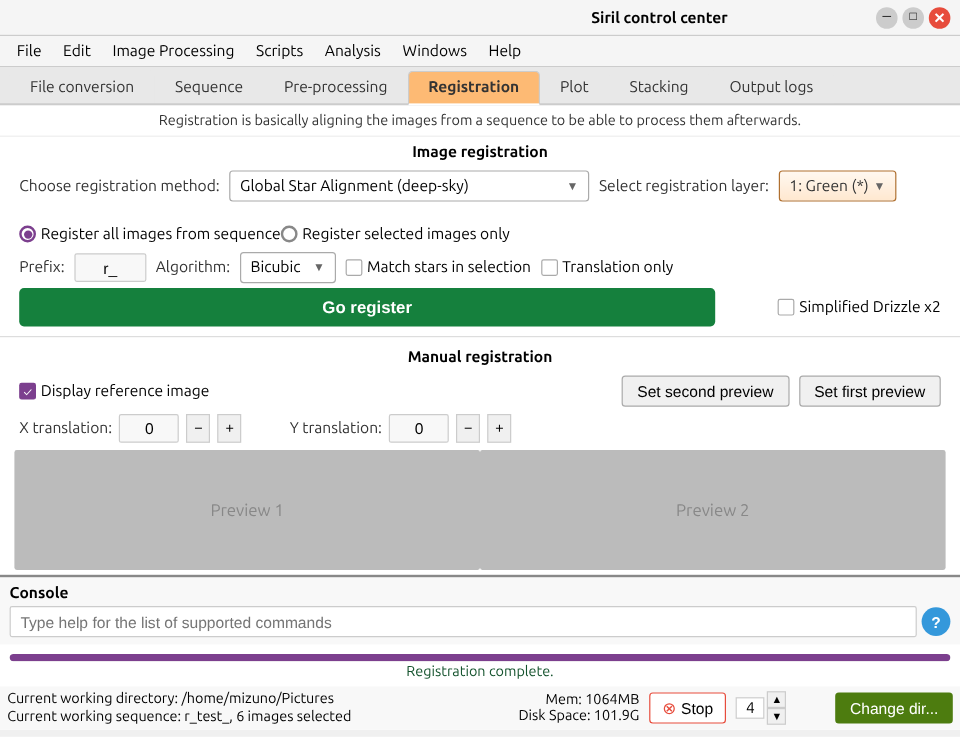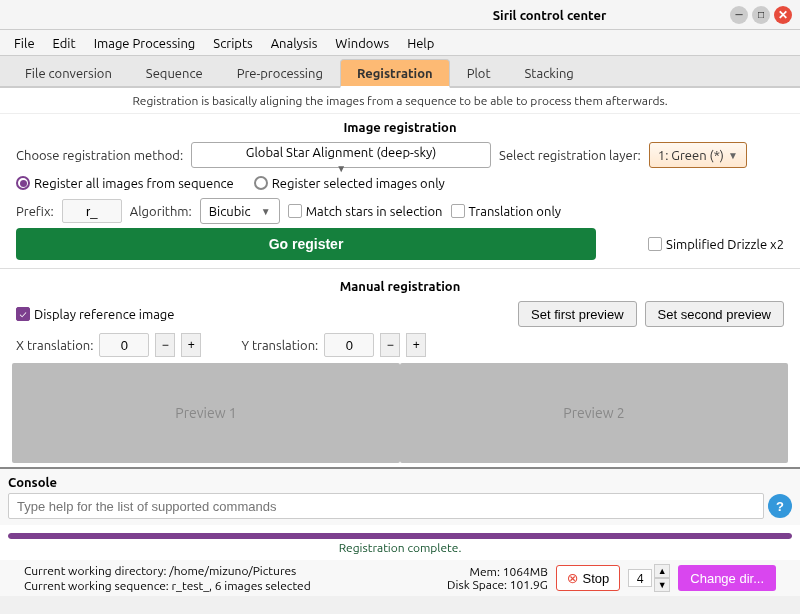--- a/index.html
+++ b/index.html
@@ -121,31 +121,30 @@
       border-radius: 3px;
       cursor: pointer;
       display: flex;
       align-items: center;
       gap: 4px;
       height: 26px;
     }
     .dropdown-large {
       width: 300px;
       justify-content: space-between;
-      flex-direction: column;
     }
     .dropdown-small {
       min-width: 80px;
       justify-content: space-between;
     }
     .radio-group {
       display: flex;
       align-items: center;
-      gap: 20px;
       padding: 4px 16px;
+      margin-top: 12px;
     }
     .radio-item {
       display: flex;
       align-items: center;
       gap: 4px;
       cursor: pointer;
     }
     .radio-circle {
       width: 14px;
       height: 14px;
@@ -308,21 +307,21 @@
     .status-text {
       text-align: center;
       font-size: 12px;
       color: #14532d;
       margin-bottom: 4px;
     }
     .bottom-bar {
       display: flex;
       justify-content: space-between;
       align-items: flex-start;
-      padding: 4px 24px;
+      padding: 4px 6px;
       font-size: 12px;
       background: #f8f8f8;
     }
     .bottom-left {
       display: flex;
       flex-direction: column;
       gap: 2px;
     }
     .bottom-right {
       display: flex;
@@ -335,28 +334,29 @@
       padding: 3px 10px;
       font-size: 13px;
       cursor: pointer;
       border-radius: 3px;
       display: flex;
       align-items: center;
       gap: 4px;
       height: 26px;
     }
     .change-dir-btn {
-      background: #d946ef;
+      background: #4d7c0f;
       color: white;
       border: none;
       padding: 3px 12px;
       font-size: 13px;
       cursor: pointer;
       border-radius: 3px;
       height: 26px;
+      margin-left: 33px;
     }
     .mem-info {
       text-align: right;
       font-size: 12px;
       display: flex;
       flex-direction: column;
       align-items: flex-end;
     }
     .spin-controls {
       display: flex;
@@ -446,20 +446,21 @@
   <span class="menu-item">Help</span>
 </div>
 
 <div class="tab-bar">
   <div class="tab">File conversion</div>
   <div class="tab">Sequence</div>
   <div class="tab">Pre-processing</div>
   <div class="tab active">Registration</div>
   <div class="tab">Plot</div>
   <div class="tab">Stacking</div>
+  <div class="tab">Output logs</div>
 </div>
 
 <div class="main-content">
 
   <div class="info-bar">
     <span>Registration is basically aligning the images from a sequence to be able to process them afterwards.</span>
   </div>
 
   <div>
     <div class="section-title">Image registration</div>
@@ -519,22 +520,22 @@
 
   <div>
     <div class="section-title">Manual registration</div>
 
     <div class="display-ref-row">
       <div class="checkbox-item">
         <div class="checkbox-box checked">✓</div>
         <span>Display reference image</span>
       </div>
       <div class="preview-buttons-row">
+        <button class="preview-btn">Set second preview</button>
         <button class="preview-btn">Set first preview</button>
-        <button class="preview-btn">Set second preview</button>
       </div>
     </div>
 
     <div class="translation-row">
       <div class="translation-group">
         <span class="label">X translation:</span>
         <input type="text" class="number-field" value="0" style="">
         <button class="spin-btn">−</button>
         <button class="spin-btn">+</button>
       </div>

